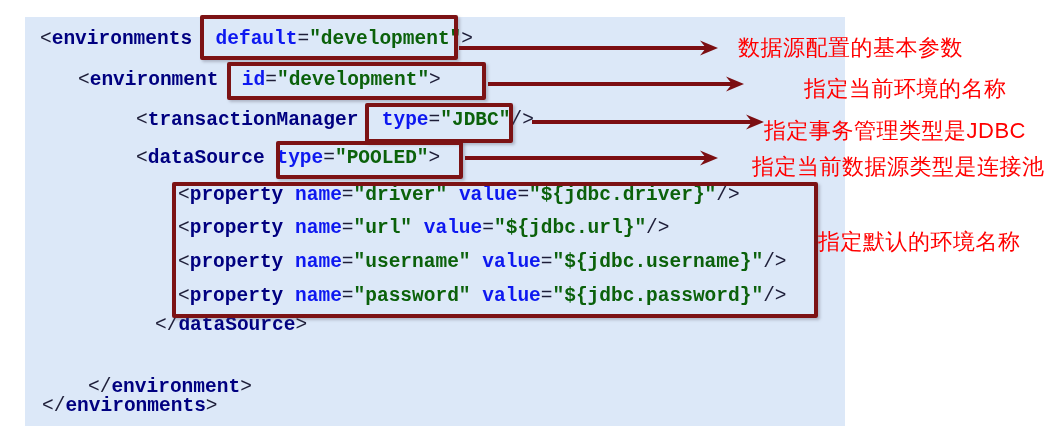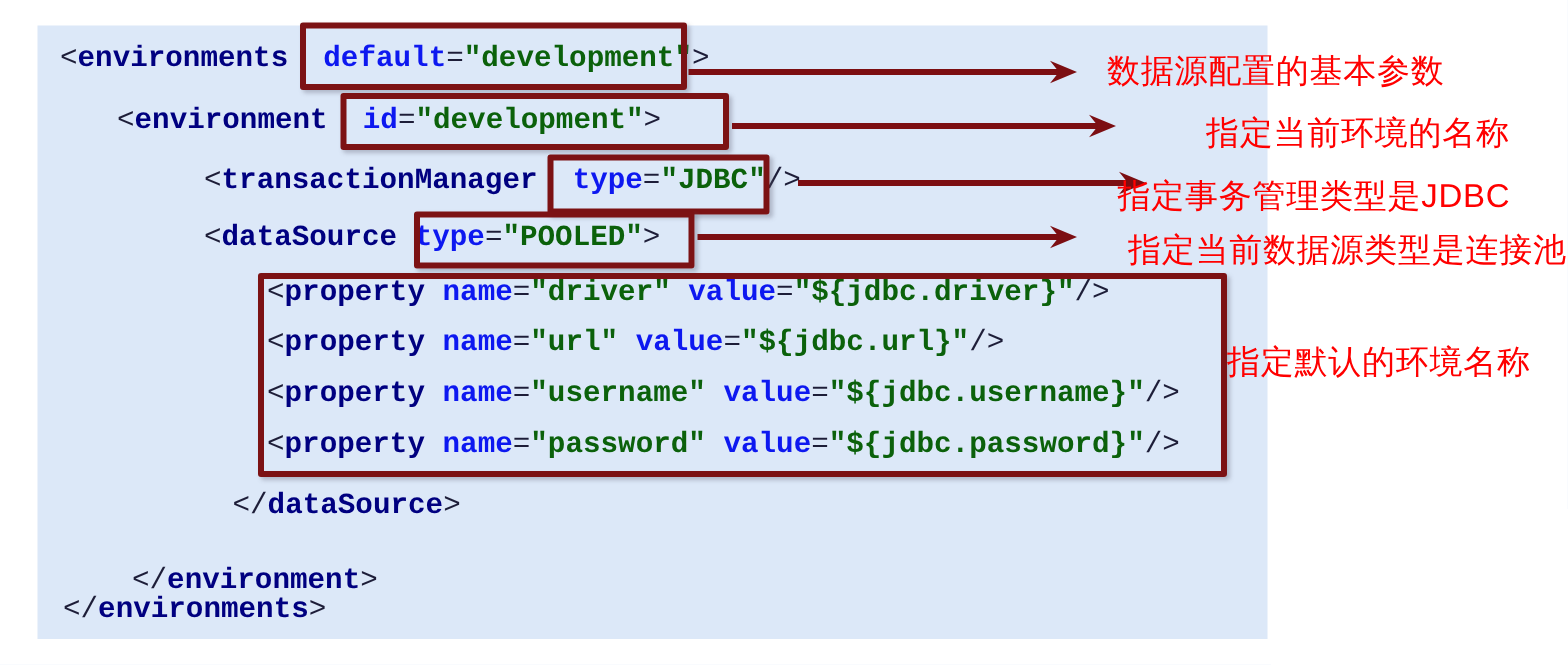--- a/index.html
+++ b/index.html
@@ -46,21 +46,21 @@
   <div id="code-panel" style="background: rgb(220, 232, 248);"></div>
   <div id="code-layer">
       <div class="code-line" style="left: 40px; top: 40px;"><span class="tk-br">&lt;</span><span class="tk-tag">environments</span><span class="tk-br">  </span><span class="tk-attr">default</span><span class="tk-br">=</span><span class="tk-val">"development"</span><span class="tk-br">&gt;</span></div>
       <div class="code-line" style="left: 78px; top: 81px;"><span class="tk-br">&lt;</span><span class="tk-tag">environment</span><span class="tk-br">  </span><span class="tk-attr">id</span><span class="tk-br">=</span><span class="tk-val">"development"</span><span class="tk-br">&gt;</span></div>
       <div class="code-line" style="left: 136px; top: 121px;"><span class="tk-br">&lt;</span><span class="tk-tag">transactionManager</span><span class="tk-br">  </span><span class="tk-attr">type</span><span class="tk-br">=</span><span class="tk-val">"JDBC"</span><span class="tk-br">/&gt;</span></div>
       <div class="code-line" style="left: 136px; top: 159px;"><span class="tk-br">&lt;</span><span class="tk-tag">dataSource</span><span class="tk-br"> </span><span class="tk-attr">type</span><span class="tk-br">=</span><span class="tk-val">"POOLED"</span><span class="tk-br">&gt;</span></div>
       <div class="code-line" style="left: 178px; top: 196px;"><span class="tk-br">&lt;</span><span class="tk-tag">property</span><span class="tk-br"> </span><span class="tk-attr">name</span><span class="tk-br">=</span><span class="tk-val">"driver"</span><span class="tk-br"> </span><span class="tk-attr">value</span><span class="tk-br">=</span><span class="tk-val">"${jdbc.driver}"</span><span class="tk-br">/&gt;</span></div>
       <div class="code-line" style="left: 178px; top: 229px;"><span class="tk-br">&lt;</span><span class="tk-tag">property</span><span class="tk-br"> </span><span class="tk-attr">name</span><span class="tk-br">=</span><span class="tk-val">"url"</span><span class="tk-br"> </span><span class="tk-attr">value</span><span class="tk-br">=</span><span class="tk-val">"${jdbc.url}"</span><span class="tk-br">/&gt;</span></div>
       <div class="code-line" style="left: 178px; top: 263px;"><span class="tk-br">&lt;</span><span class="tk-tag">property</span><span class="tk-br"> </span><span class="tk-attr">name</span><span class="tk-br">=</span><span class="tk-val">"username"</span><span class="tk-br"> </span><span class="tk-attr">value</span><span class="tk-br">=</span><span class="tk-val">"${jdbc.username}"</span><span class="tk-br">/&gt;</span></div>
       <div class="code-line" style="left: 178px; top: 297px;"><span class="tk-br">&lt;</span><span class="tk-tag">property</span><span class="tk-br"> </span><span class="tk-attr">name</span><span class="tk-br">=</span><span class="tk-val">"password"</span><span class="tk-br"> </span><span class="tk-attr">value</span><span class="tk-br">=</span><span class="tk-val">"${jdbc.password}"</span><span class="tk-br">/&gt;</span></div>
-      <div class="code-line" style="left: 155px; top: 338px;"><span class="tk-br">&lt;/</span><span class="tk-tag">dataSource</span><span class="tk-br">&gt;</span></div>
+      <div class="code-line" style="left: 155px; top: 326px;"><span class="tk-br">&lt;/</span><span class="tk-tag">dataSource</span><span class="tk-br">&gt;</span></div>
       <div class="code-line" style="left: 88px; top: 388px;"><span class="tk-br">&lt;/</span><span class="tk-tag">environment</span><span class="tk-br">&gt;</span></div>
       <div class="code-line" style="left: 42px; top: 407px; text-align: right;"><span class="tk-br">&lt;/</span><span class="tk-tag">environments</span><span class="tk-br">&gt;</span></div>
     </div>
   <div id="box-layer">
       <div class="hl-box" style="left: 200px; top: 15px; width: 258px; height: 45px;"></div>
       <div class="hl-box" style="left: 227px; top: 62px; width: 259px; height: 38px;"></div>
       <div class="hl-box" style="left: 365px; top: 103px; width: 148px; height: 40px;"></div>
       <div class="hl-box" style="left: 276px; top: 141px; width: 187px; height: 38px;"></div>
       <div class="hl-box" style="left: 172px; top: 182px; width: 646px; height: 136px;"></div>
     </div>
@@ -78,17 +78,17 @@
         <path d="M 764 122 L 746 114.5 L 752 122 L 746 129.5 Z" fill="#7c0e12"></path>
       </g>
       <g>
         <line x1="465" y1="158" x2="706" y2="158" stroke="#7c0e12" stroke-width="4"></line>
         <path d="M 718 158 L 700 150.5 L 706 158 L 700 165.5 Z" fill="#7c0e12"></path>
       </g>
     </svg>
   <div id="anno-layer">
       <span class="anno" style="left: 738px; top: 48px;">数据源配置的基本参数</span>
       <span class="anno" style="left: 768px; top: 89px; margin-left: 36px;">指定当前环境的名称</span>
-      <span class="anno" style="left: 745px; top: 131px;">指定事务管理类型是JDBC</span>
+      <span class="anno" style="left: 764px; top: 131px;">指定事务管理类型是JDBC</span>
       <span class="anno" style="left: 752px; top: 167px;">指定当前数据源类型是连接池</span>
       <span class="anno" style="left: 818px; top: 242px;">指定默认的环境名称</span>
     </div>
 </div>
 
 </body></html>

